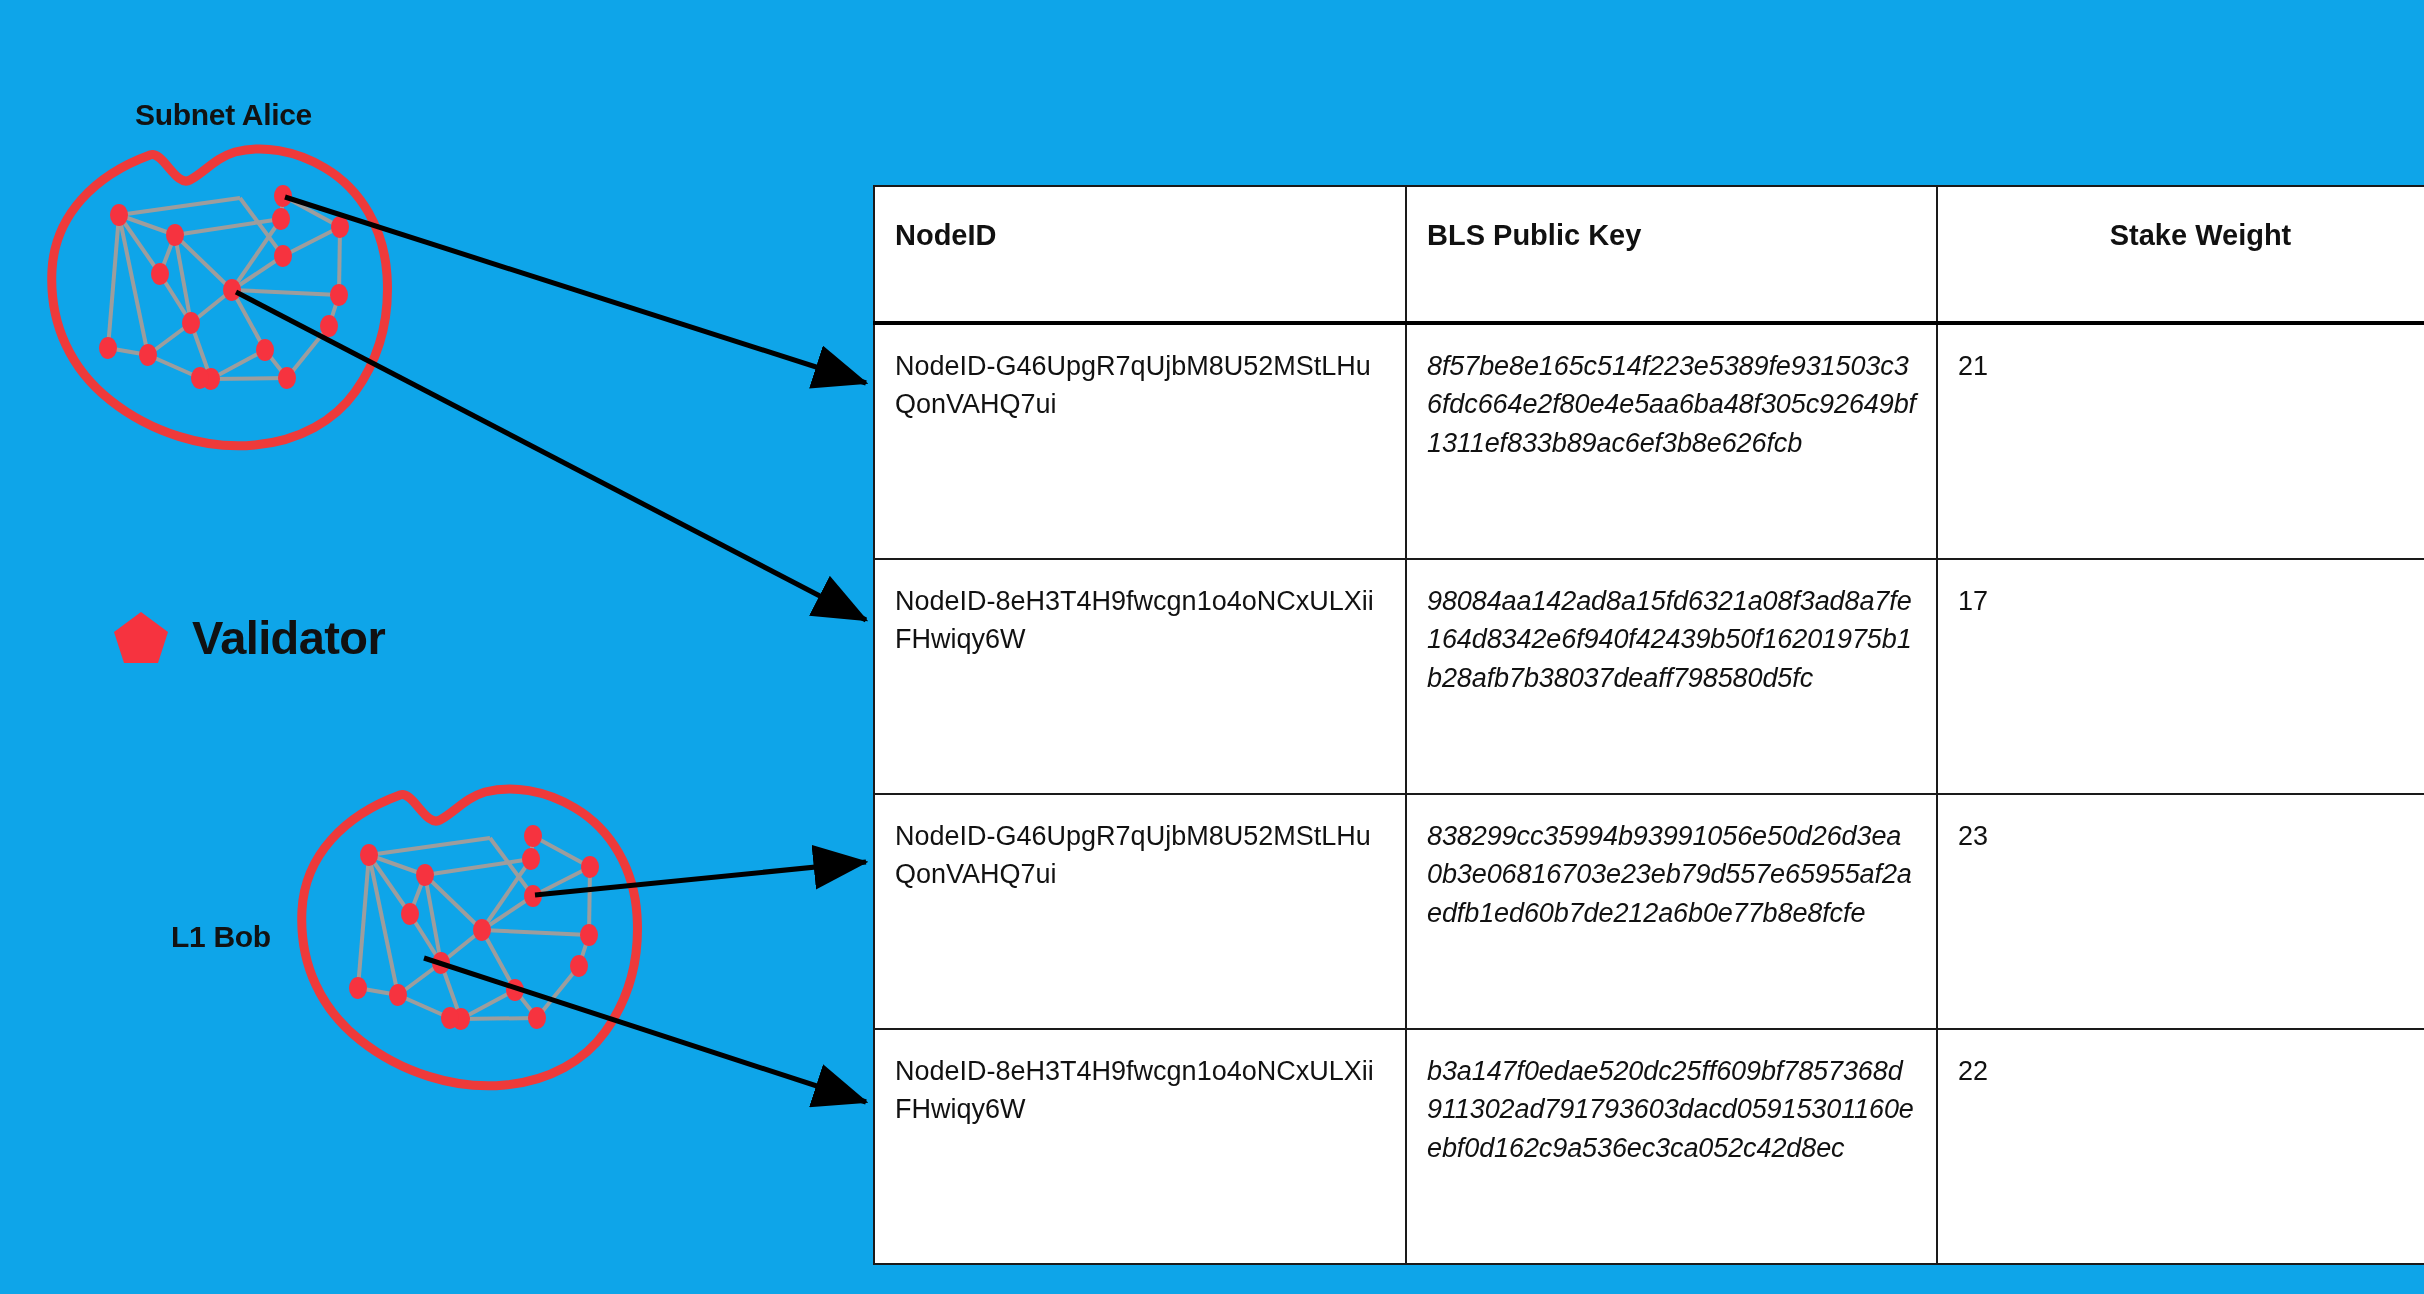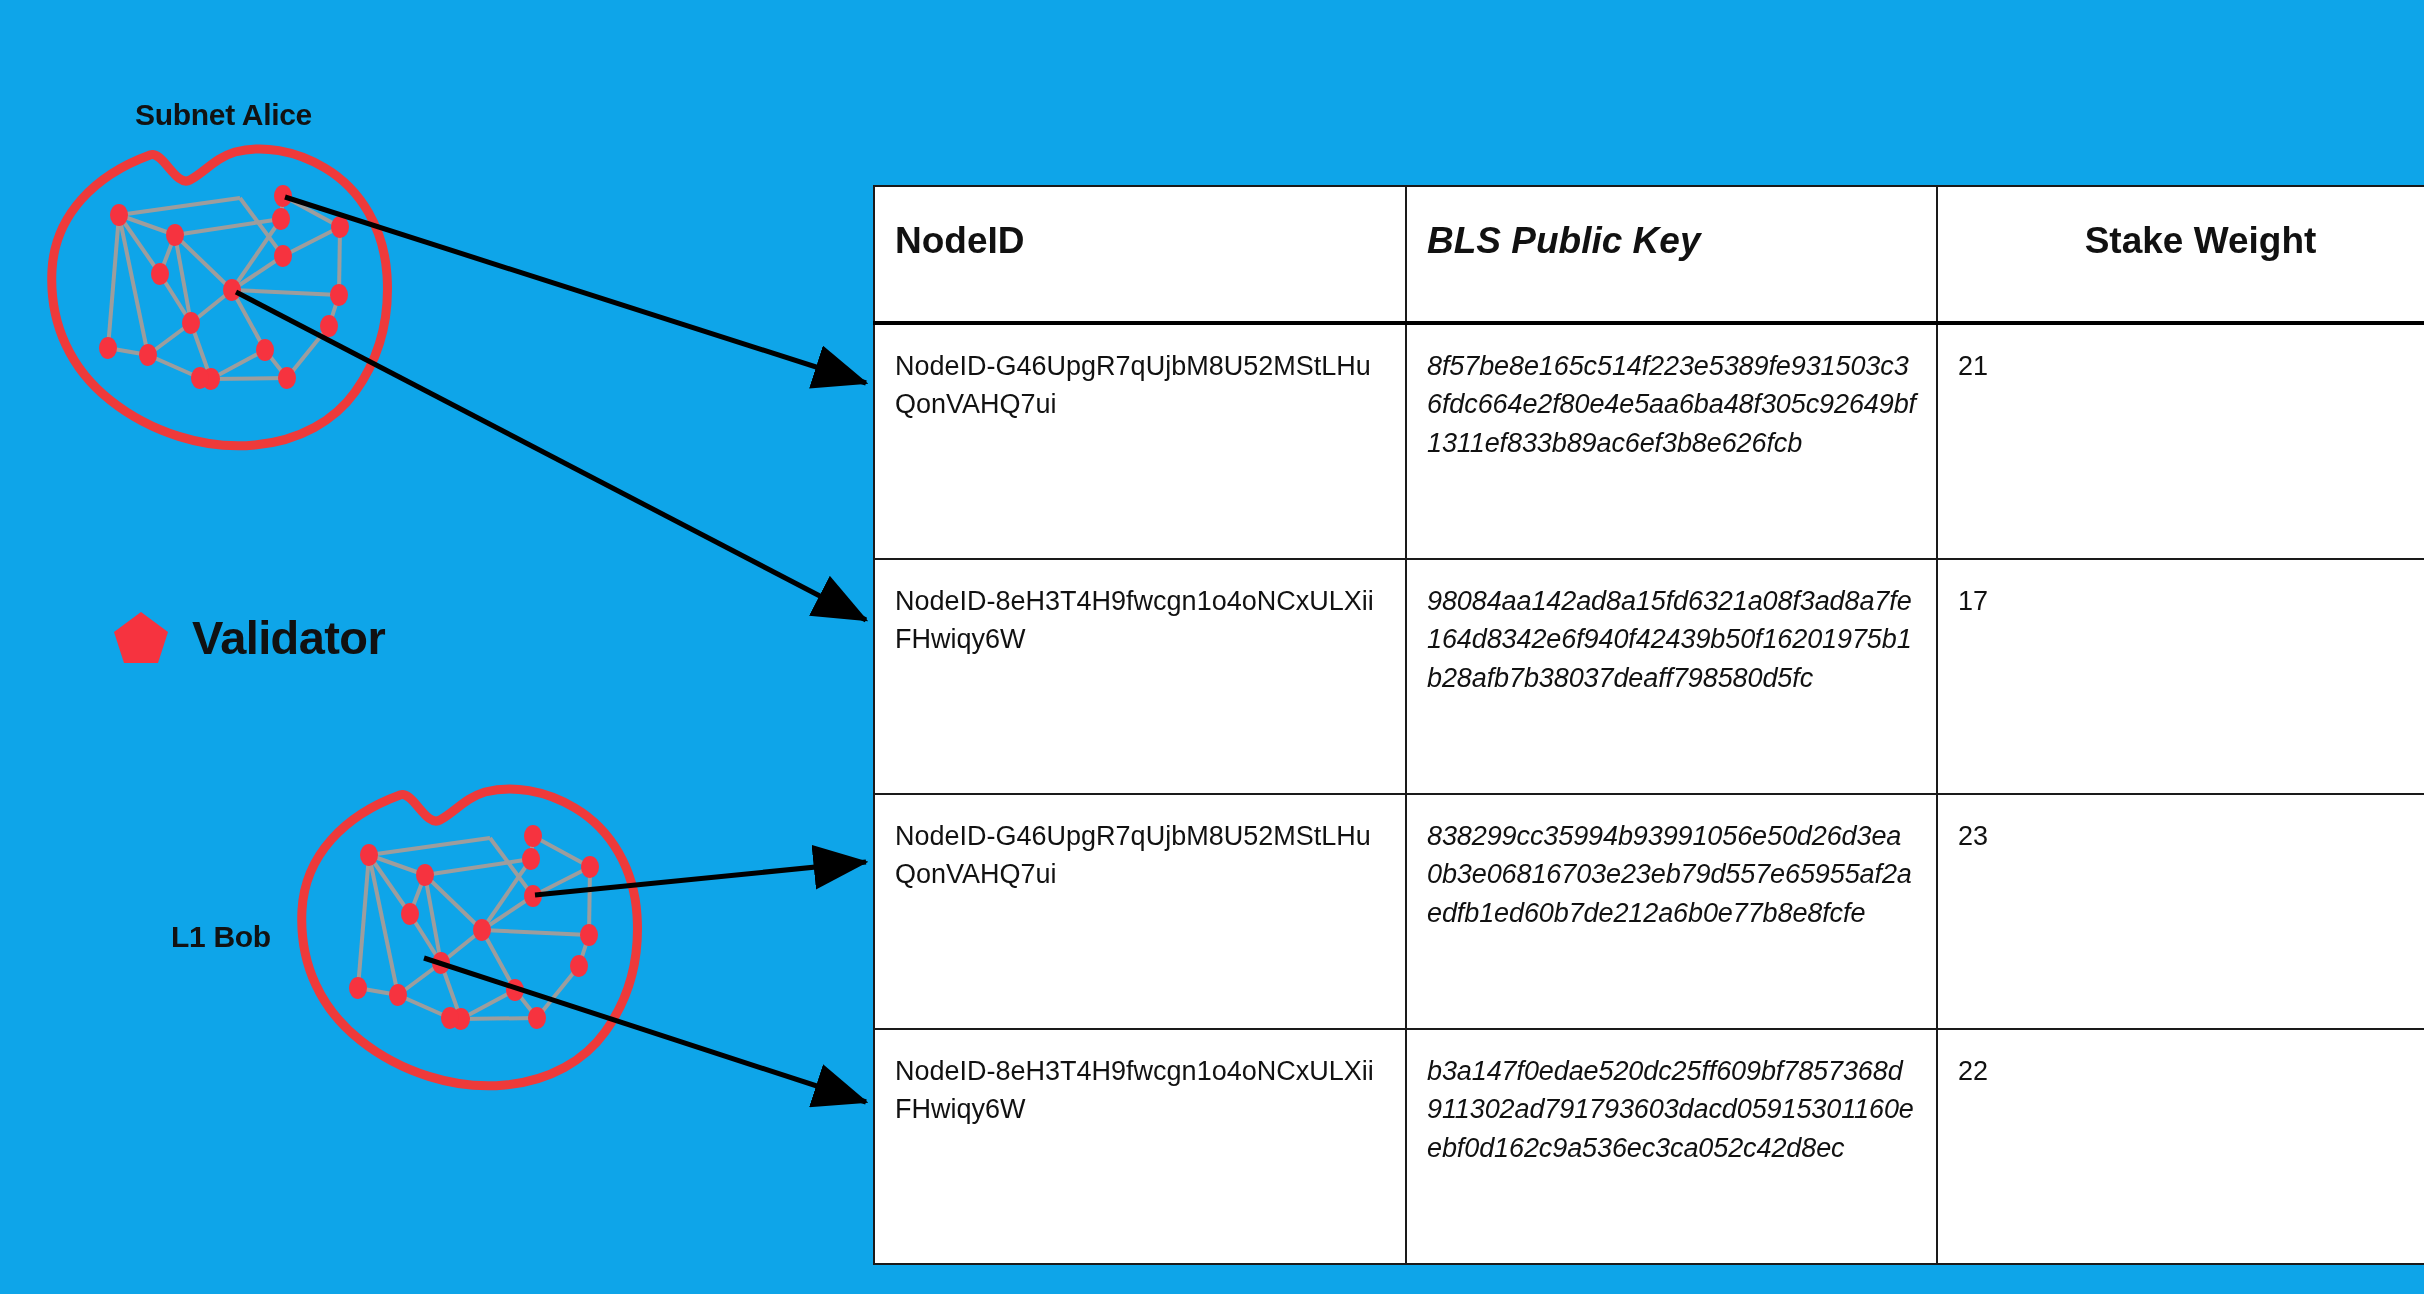--- a/index.html
+++ b/index.html
@@ -83,32 +83,32 @@
     border: 2px solid #1a1a1a;
     vertical-align: top;
     padding: 22px 20px 26px 20px;
     font-size: 27px;
     line-height: 1.42;
     word-break: break-all;
     background: #ffffff;
   }
   #ledger-table thead th {
     font-weight: bold;
-    font-size: 37px;
+    font-size: 29px;
     height: 80px;
     padding-top: 28px;
     border-bottom: 4px solid #000000;
     word-break: normal;
   }
   #ledger-table thead th.col-nodeid,
   #ledger-table thead th.col-bls { text-align: left; }
   #ledger-table thead th.col-stake { text-align: center; }
 
   .col-nodeid { width: 490px; }
-  .col-bls    { width: 489px; font-style: italic; }
+  .col-bls    { width: 489px; }
   .col-stake  { width: 485px; }
 
   td.cell-nodeid { height: 185px; }
   td.cell-bls    { letter-spacing: -0.1px; font-style: italic; }
   td.cell-stake  { text-align: left; }
 </style>
 </head>
 <body>
 
 <div id="canvas">

